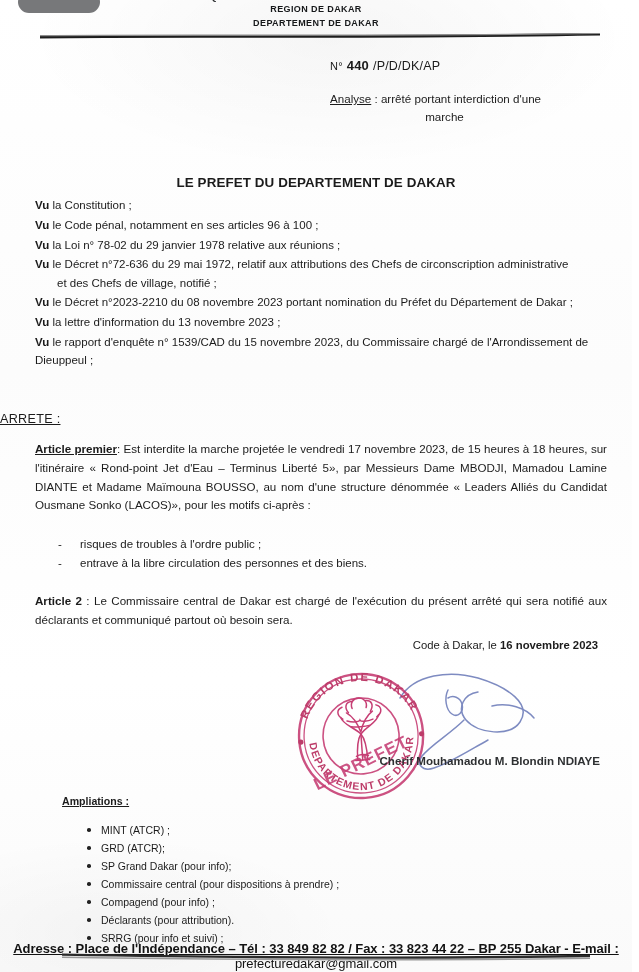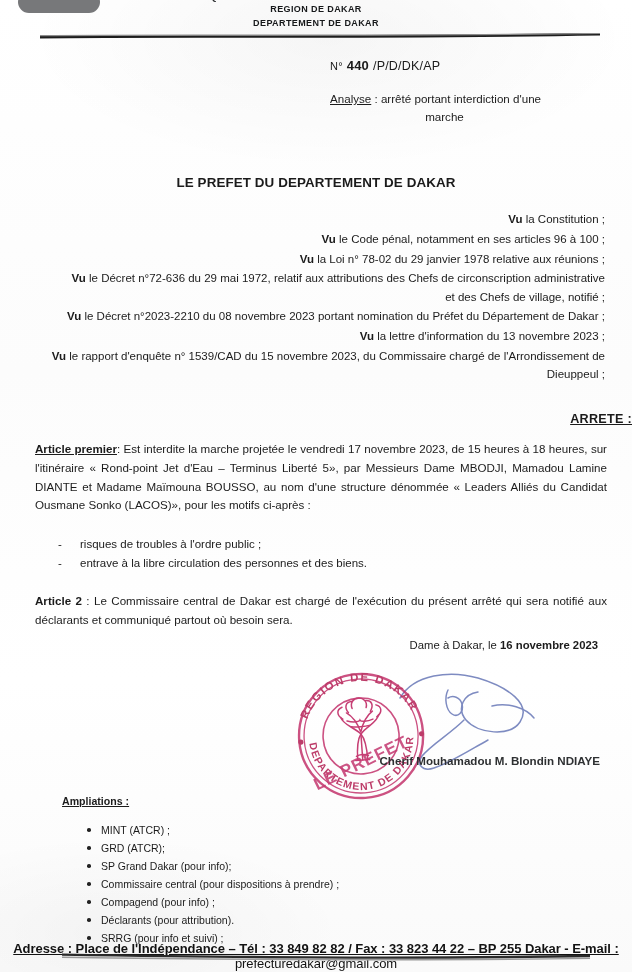--- a/index.html
+++ b/index.html
@@ -106,39 +106,38 @@
     left: 0; right: 0;
     text-align: center;
     font-size: 13.4px;
     font-weight: bold;
     letter-spacing: 0.1px;
   }
 
   
   #visa-list {
     position: absolute;
-    top: 210px;
+    top: 196px;
     left: 35px;
     width: 570px;
     font-size: 11.5px;
     line-height: 1.59;
-    text-align: right;
   }
   .visa-item { margin: 0 0 1.5px 0; }
   .visa-item .vu { font-weight: bold; }
   .visa-cont { display: block; padding-left: 22px; }
 
   
   #arrete-heading {
     position: absolute;
     top: 412px;
     left: 0; right: 0;
-    text-align: right;
+    text-align: left;
     font-size: 12.6px;
-    font-weight: bold;
+    font-weight: normal;
     text-decoration: underline;
     letter-spacing: 0.3px;
   }
 
   
   #article-1 {
     position: absolute;
     top: 440px;
     left: 35px;
     width: 572px;
@@ -326,21 +325,21 @@
       <span class="motif-dash">-</span>
       <span>entrave à la libre circulation des personnes et des biens.</span>
     </div>
   </div>
 
   <div id="article-2">
     <span id="article-2-label">Article 2</span><span> : Le Commissaire central de Dakar est chargé de l'exécution du présent arrêté qui sera notifié aux déclarants et communiqué partout où besoin sera.</span>
   </div>
 
   <div id="place-date">
-    <span>Dame à Dakar, le </span><span class="pd-date">16 novembre 2023</span>
+    <span>Code à Dakar, le </span><span class="pd-date">16 novembre 2023</span>
   </div>
 
   <svg id="signature-scribble" viewBox="0 0 150 112">
     <g fill="none" stroke="#5a6bb0" stroke-width="1.5" stroke-linecap="round" opacity="0.78">
       <path d="M8,30 C22,6 58,2 86,10 C116,19 140,36 128,54 C118,69 86,66 74,52 C64,40 72,26 86,24"></path>
       <path d="M56,22 C52,30 54,42 60,46 C66,50 72,44 70,36 C68,29 61,27 56,30"></path>
       <path d="M72,52 C58,66 40,76 30,88 C24,96 30,104 42,100 C58,95 78,82 96,72"></path>
       <path d="M100,38 C116,34 134,40 142,50"></path>
     </g>
   </svg>

